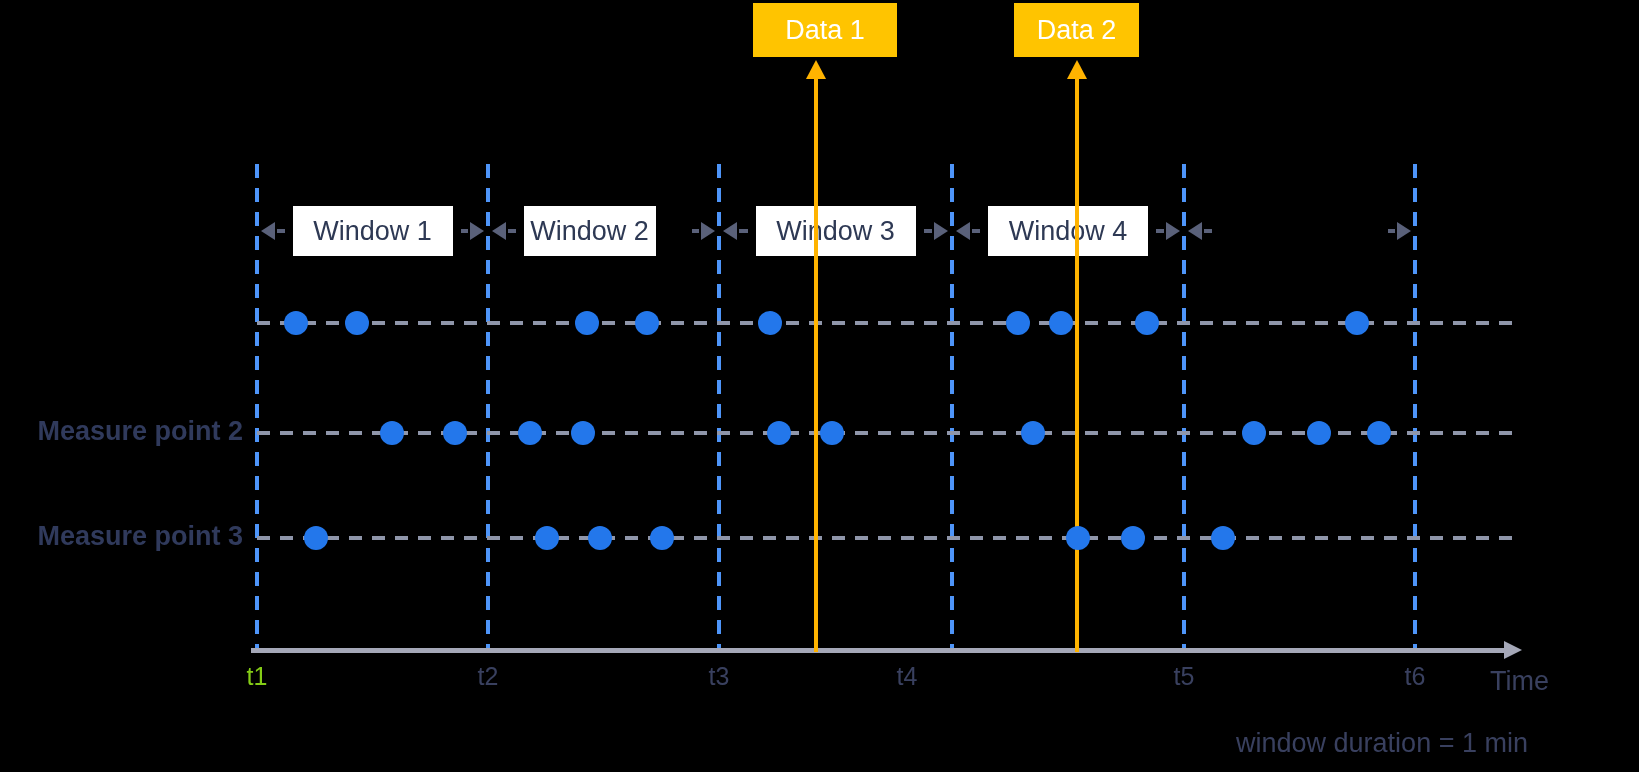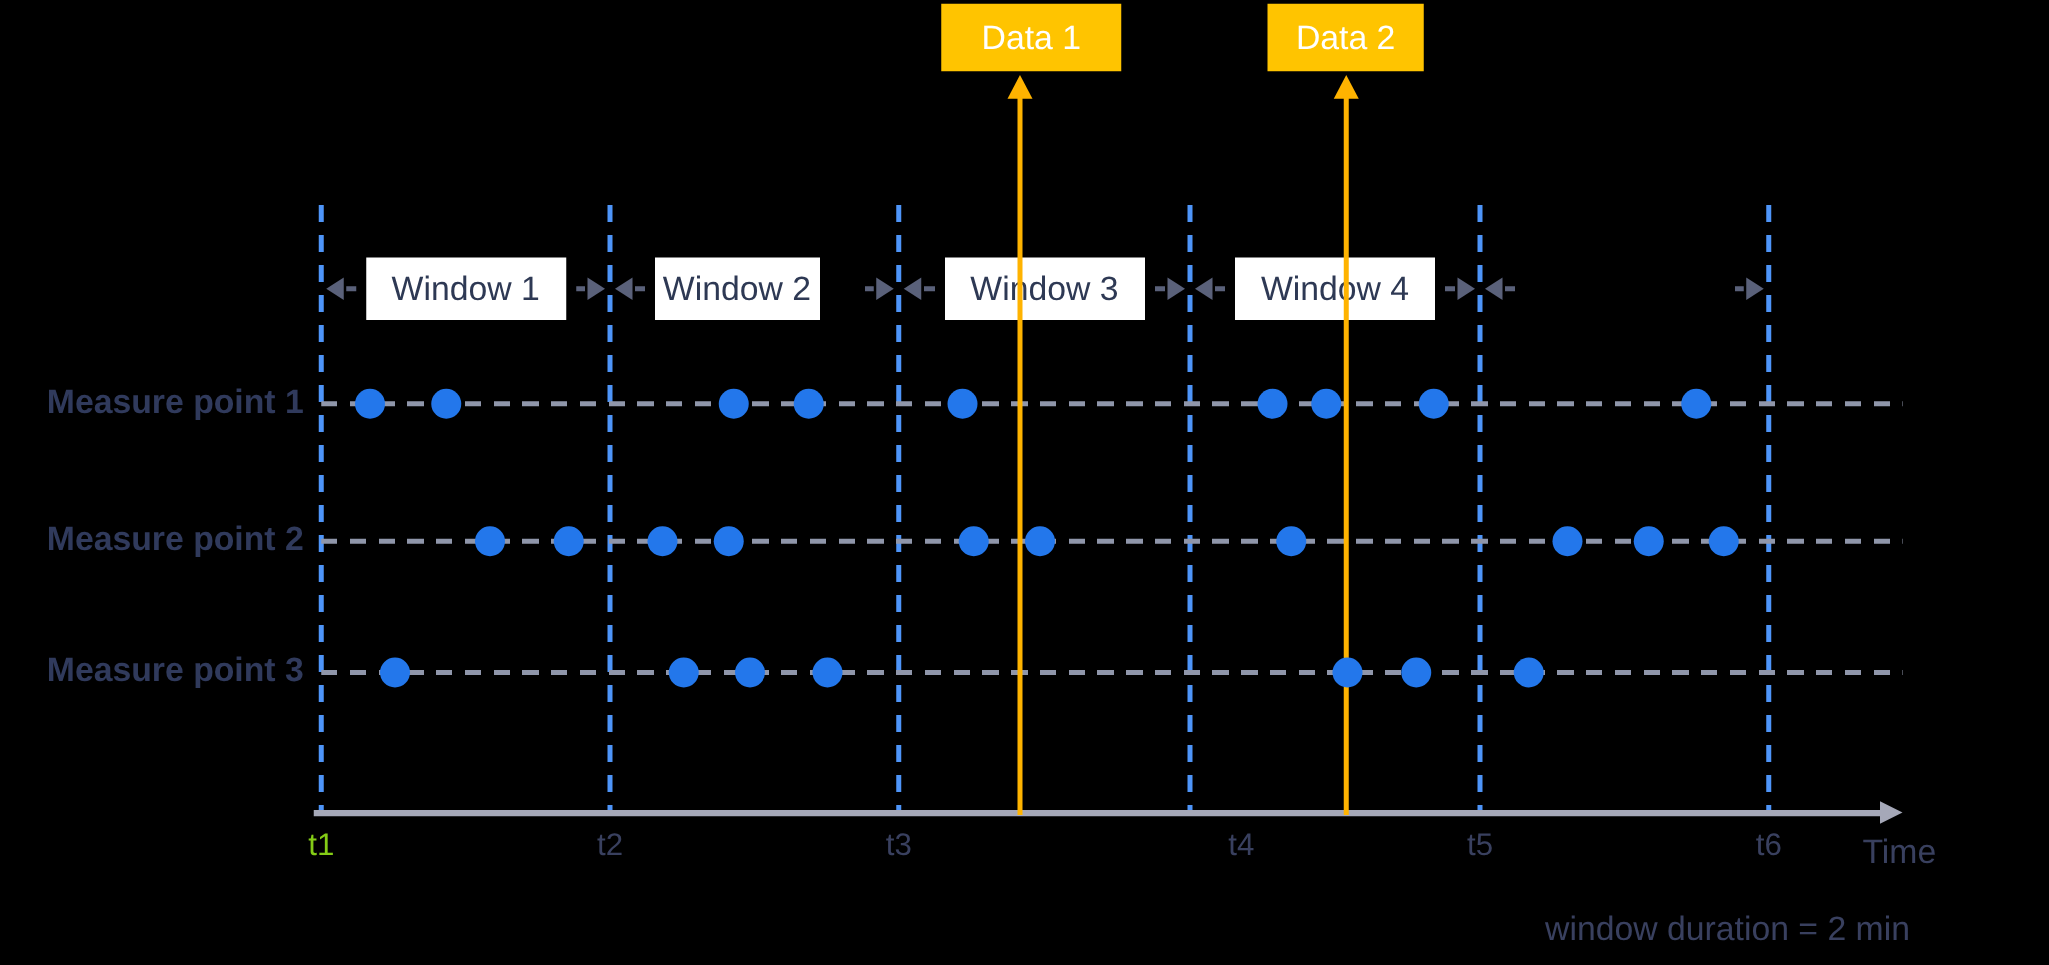--- a/index.html
+++ b/index.html
@@ -31,34 +31,33 @@
   .time-label { font-size:27px; z-index:5; }
   .caption { font-size:27px; text-align:center; z-index:5; }
 </style>
 </head>
 <body>
 
 <div id="stage" style="background: rgb(0, 0, 0);">
   <div class="abs axis-line" style="left: 251px; top: 648px; width: 1253px; background: rgb(165, 168, 184);"></div>
   <div class="abs head" style="left: 1504px; top: 641px; border-top: 9px solid transparent; border-bottom: 9px solid transparent; border-left: 18px solid rgb(165, 168, 184);"></div>
   <div class="abs time-label" style="left: 1490px; top: 666px; color: rgb(57, 64, 95);">Time</div>
-  <div class="abs caption" style="left: 1182px; top: 728px; width: 400px; color: rgb(57, 64, 95);">window duration = 2 min</div>
+  <div class="abs caption" style="left: 1182px; top: 728px; width: 400px; color: rgb(57, 64, 95);">window duration = 1 min</div>
 <div class="abs vline" style="left: 255px; top: 164px; height: 484px; background-image: repeating-linear-gradient(rgb(78, 149, 249) 0px, rgb(78, 149, 249) 14px, transparent 14px, transparent 24px);"></div>
     <div class="abs tick" style="left: 222px; top: 662px; color: #84cc16;">t1</div>
     <div class="abs vline" style="left: 486px; top: 164px; height: 484px; background-image: repeating-linear-gradient(rgb(78, 149, 249) 0px, rgb(78, 149, 249) 14px, transparent 14px, transparent 24px);"></div>
     <div class="abs tick" style="left: 453px; top: 662px; color: rgb(57, 64, 95);">t2</div>
     <div class="abs vline" style="left: 717px; top: 164px; height: 484px; background-image: repeating-linear-gradient(rgb(78, 149, 249) 0px, rgb(78, 149, 249) 14px, transparent 14px, transparent 24px);"></div>
     <div class="abs tick" style="left: 684px; top: 662px; color: rgb(57, 64, 95);">t3</div>
     <div class="abs vline" style="left: 950px; top: 164px; height: 484px; background-image: repeating-linear-gradient(rgb(78, 149, 249) 0px, rgb(78, 149, 249) 14px, transparent 14px, transparent 24px);"></div>
-    <div class="abs tick" style="left: 958px; top: 662px; color: rgb(57, 64, 95);">t4</div>
+    <div class="abs tick" style="left: 872px; top: 662px; color: rgb(57, 64, 95);">t4</div>
     <div class="abs vline" style="left: 1182px; top: 164px; height: 484px; background-image: repeating-linear-gradient(rgb(78, 149, 249) 0px, rgb(78, 149, 249) 14px, transparent 14px, transparent 24px);"></div>
     <div class="abs tick" style="left: 1149px; top: 662px; color: rgb(57, 64, 95);">t5</div>
     <div class="abs vline" style="left: 1413px; top: 164px; height: 484px; background-image: repeating-linear-gradient(rgb(78, 149, 249) 0px, rgb(78, 149, 249) 14px, transparent 14px, transparent 24px);"></div>
     <div class="abs tick" style="left: 1380px; top: 662px; color: rgb(57, 64, 95);">t6</div>
-    <div class="abs measure-label" style="left: 5px; top: 306px; color: rgb(48, 58, 92);">Measure point 1</div>
     <div class="abs rowline" style="left: 257px; top: 321px; width: 1265px; background-image: repeating-linear-gradient(to right, rgb(143, 150, 170) 0px, rgb(143, 150, 170) 13px, transparent 13px, transparent 23px);"></div>
     <div class="abs dot" style="left: 284px; top: 311px; background: rgb(35, 119, 235);"></div>
     <div class="abs dot" style="left: 345px; top: 311px; background: rgb(35, 119, 235);"></div>
     <div class="abs dot" style="left: 575px; top: 311px; background: rgb(35, 119, 235);"></div>
     <div class="abs dot" style="left: 635px; top: 311px; background: rgb(35, 119, 235);"></div>
     <div class="abs dot" style="left: 758px; top: 311px; background: rgb(35, 119, 235);"></div>
     <div class="abs dot" style="left: 1006px; top: 311px; background: rgb(35, 119, 235);"></div>
     <div class="abs dot" style="left: 1049px; top: 311px; background: rgb(35, 119, 235);"></div>
     <div class="abs dot" style="left: 1135px; top: 311px; background: rgb(35, 119, 235);"></div>
     <div class="abs dot" style="left: 1345px; top: 311px; background: rgb(35, 119, 235);"></div>

